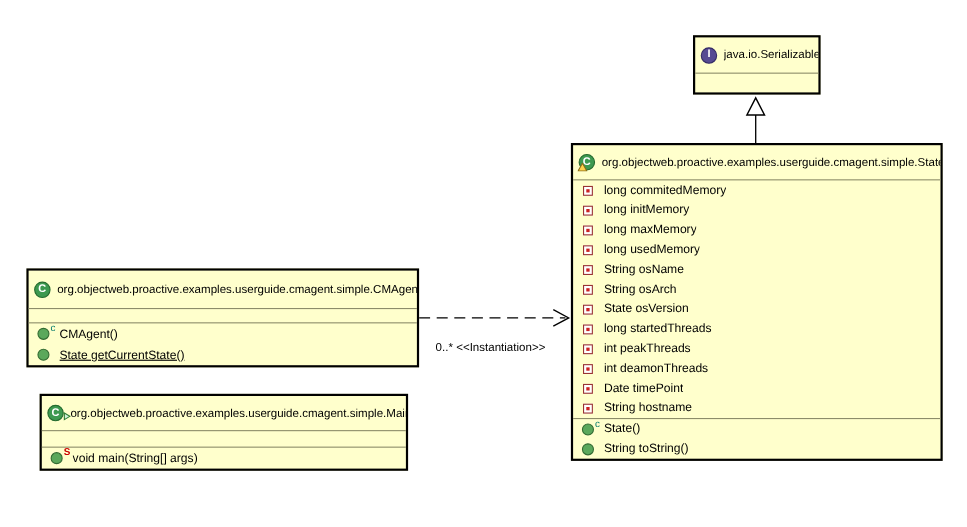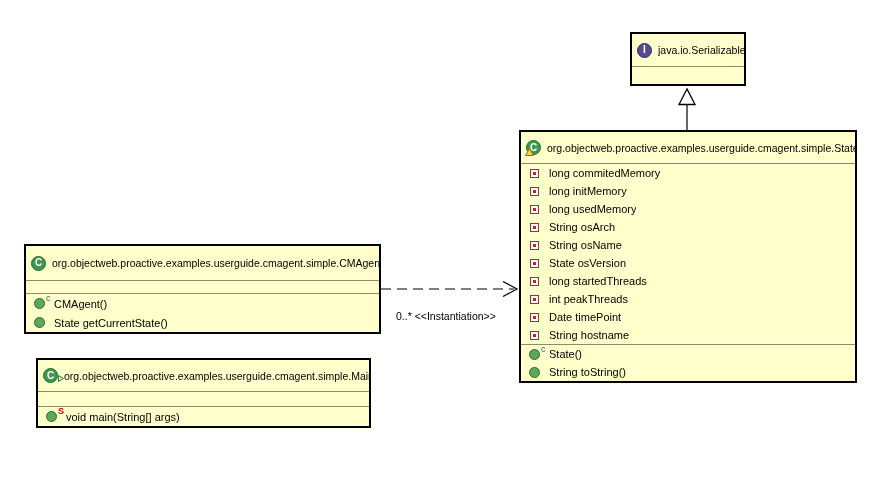--- a/index.html
+++ b/index.html
@@ -91,41 +91,49 @@
       <div class="member-row">
           <span class="icon field-icon"></span>
           <span class="member-text">long commitedMemory</span>
         </div>
       <div class="member-row">
           <span class="icon field-icon"></span>
           <span class="member-text">long initMemory</span>
         </div>
       <div class="member-row">
           <span class="icon field-icon"></span>
+          <span class="member-text">long maxMemory</span>
+        </div>
+      <div class="member-row">
+          <span class="icon field-icon"></span>
           <span class="member-text">long usedMemory</span>
         </div>
       <div class="member-row">
           <span class="icon field-icon"></span>
-          <span class="member-text">String osArch</span>
+          <span class="member-text">String osName</span>
         </div>
       <div class="member-row">
           <span class="icon field-icon"></span>
-          <span class="member-text">String osName</span>
+          <span class="member-text">String osArch</span>
         </div>
       <div class="member-row">
           <span class="icon field-icon"></span>
           <span class="member-text">State osVersion</span>
         </div>
       <div class="member-row">
           <span class="icon field-icon"></span>
           <span class="member-text">long startedThreads</span>
         </div>
       <div class="member-row">
           <span class="icon field-icon"></span>
           <span class="member-text">int peakThreads</span>
+        </div>
+      <div class="member-row">
+          <span class="icon field-icon"></span>
+          <span class="member-text">int deamonThreads</span>
         </div>
       <div class="member-row">
           <span class="icon field-icon"></span>
           <span class="member-text">Date timePoint</span>
         </div>
       <div class="member-row">
           <span class="icon field-icon"></span>
           <span class="member-text">String hostname</span>
         </div>
     </div>
@@ -149,21 +157,21 @@
         </span>
       <span class="title-text">org.objectweb.proactive.examples.userguide.cmagent.simple.CMAgent</span>
     </div>
     <div class="compartment" style="height:12px;"></div>
     <div class="compartment">
       <div class="member-row" style="height:19px;">
         <span class="icon method-icon"></span>
         <span class="marker marker-constructor">c</span>
         <span class="member-text">CMAgent()</span>
       </div>
-      <div class="member-row" style="height:19px;">
+      <div class="member-row" style="height:19px;text-decoration:underline;">
         <span class="icon method-icon"></span>
         <span class="member-text">State getCurrentState()</span>
       </div>
     </div>
   </div>
 
   <div class="uml-box" style="left:36px;top:358px;width:335px;">
     <div class="title-row title-h-main">
       <span class="icon class-icon">
         <span>C</span>

